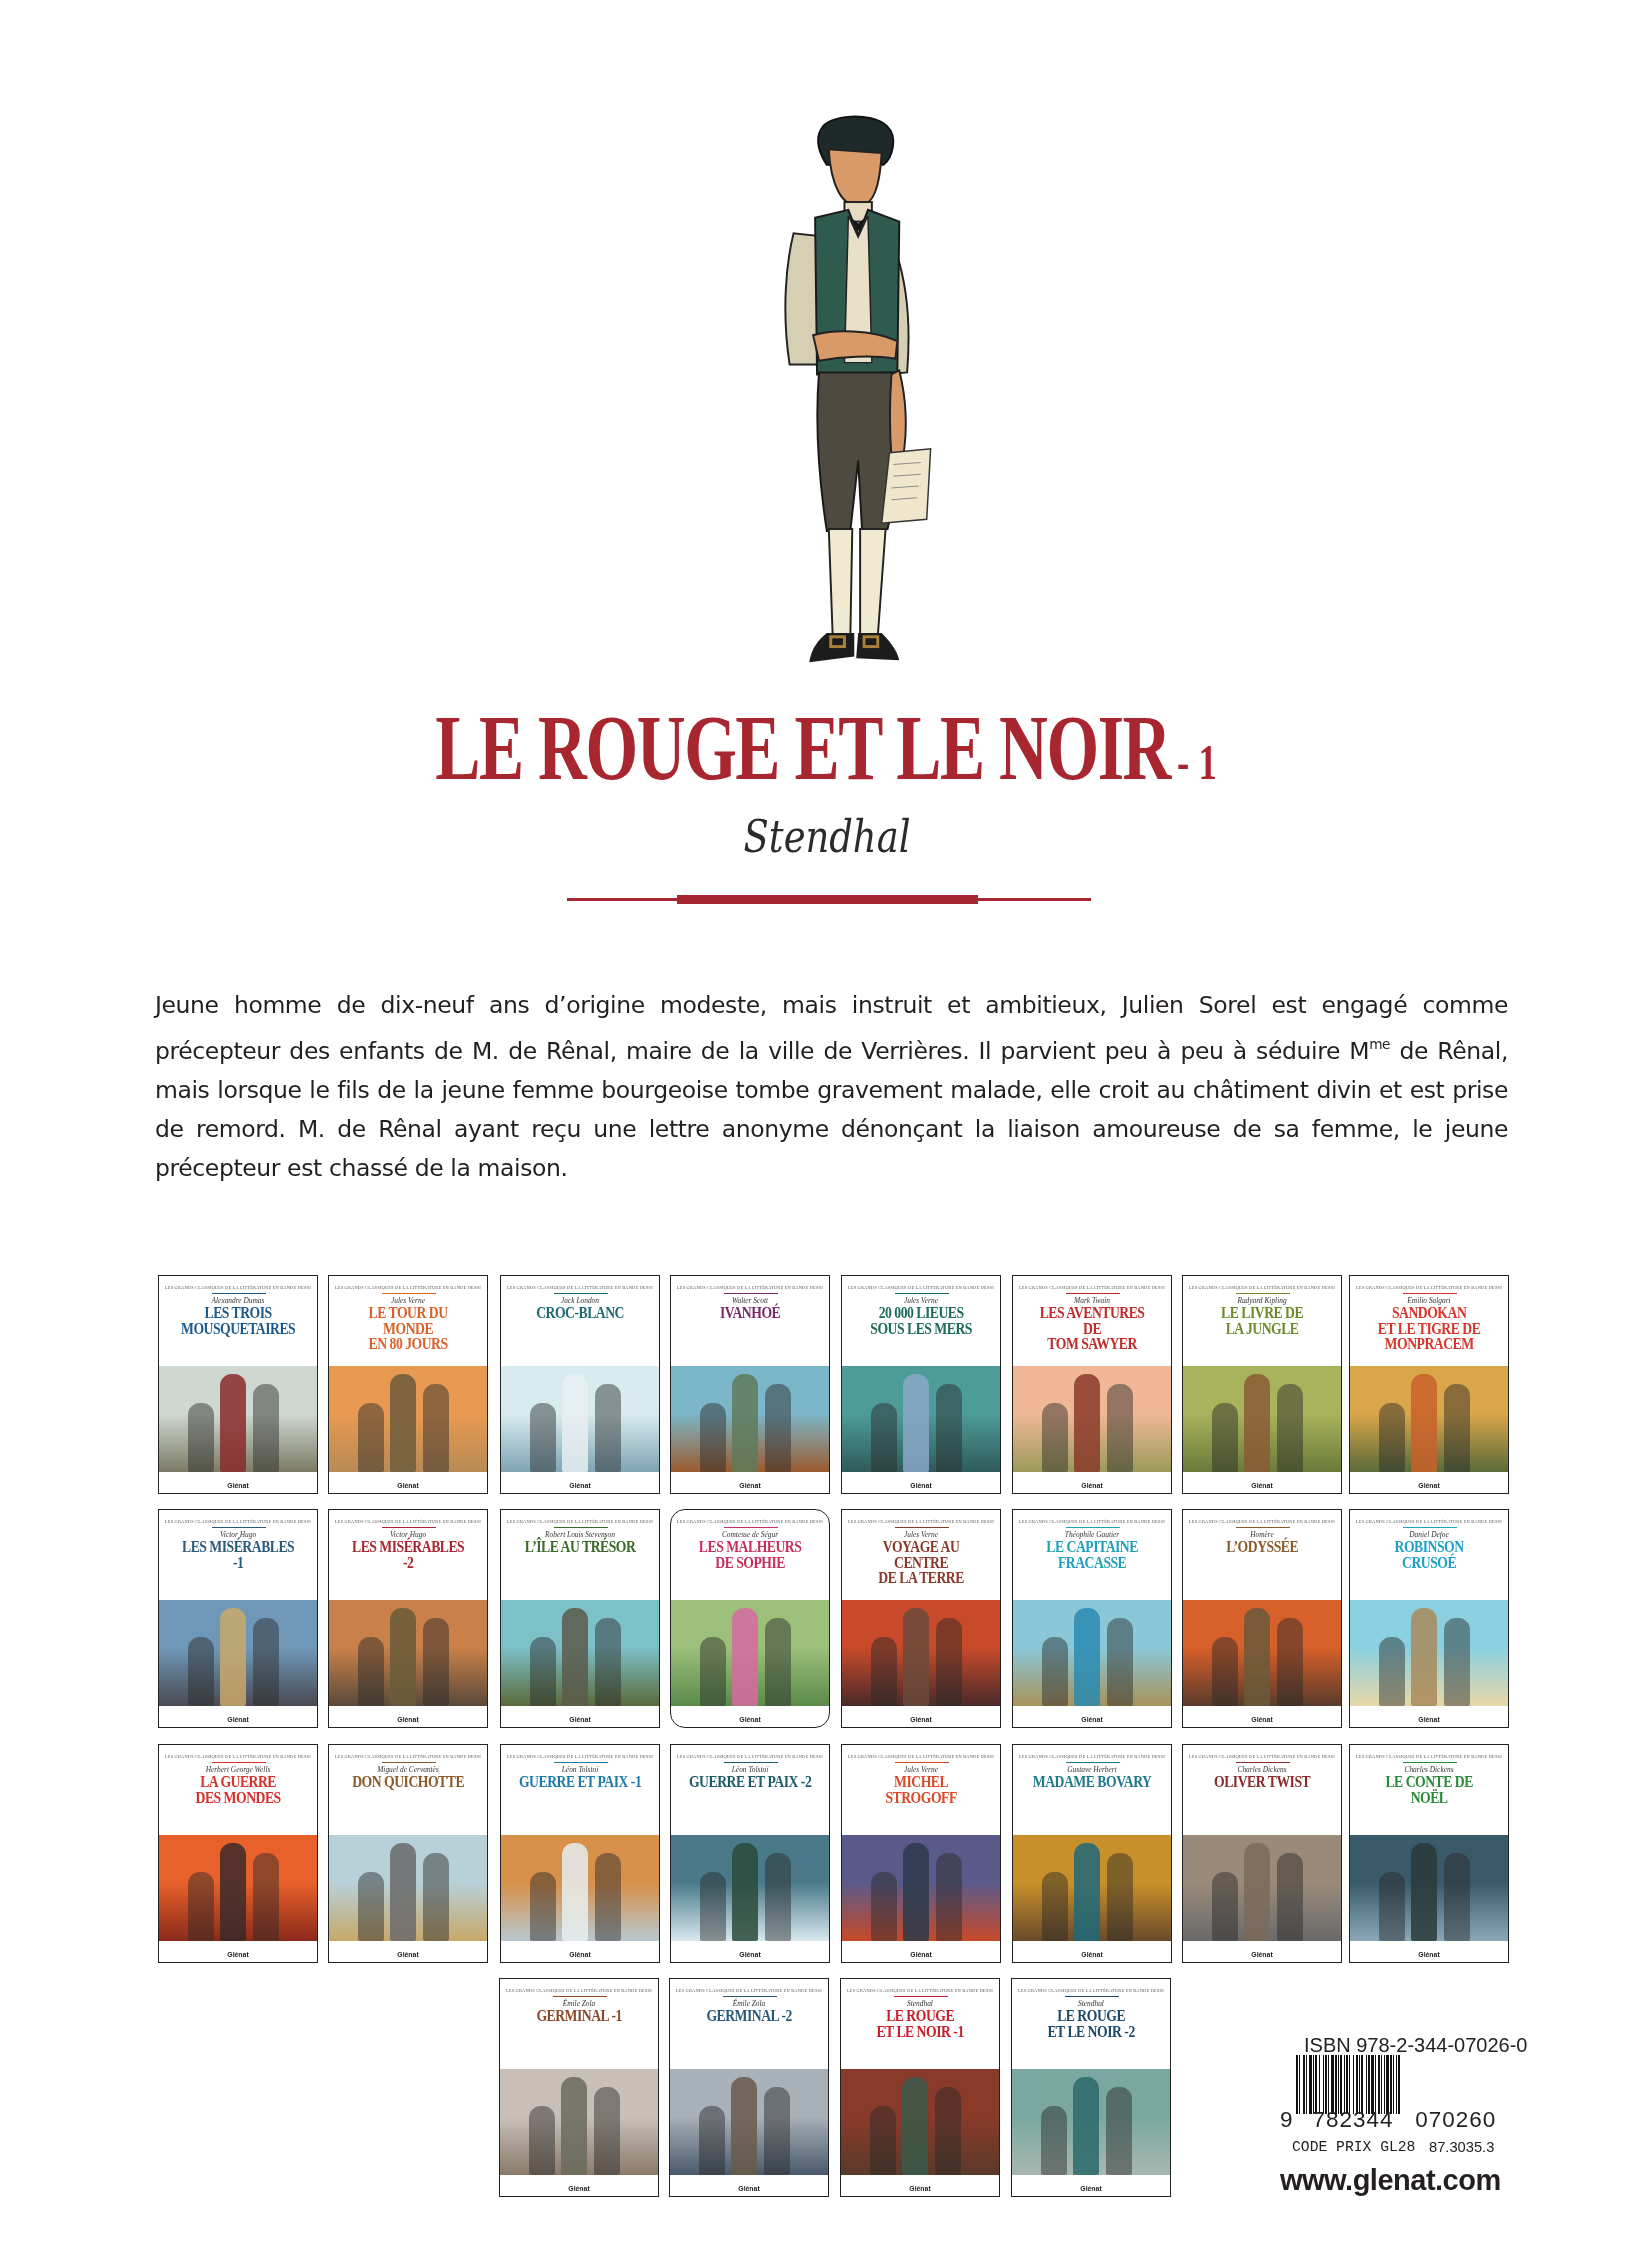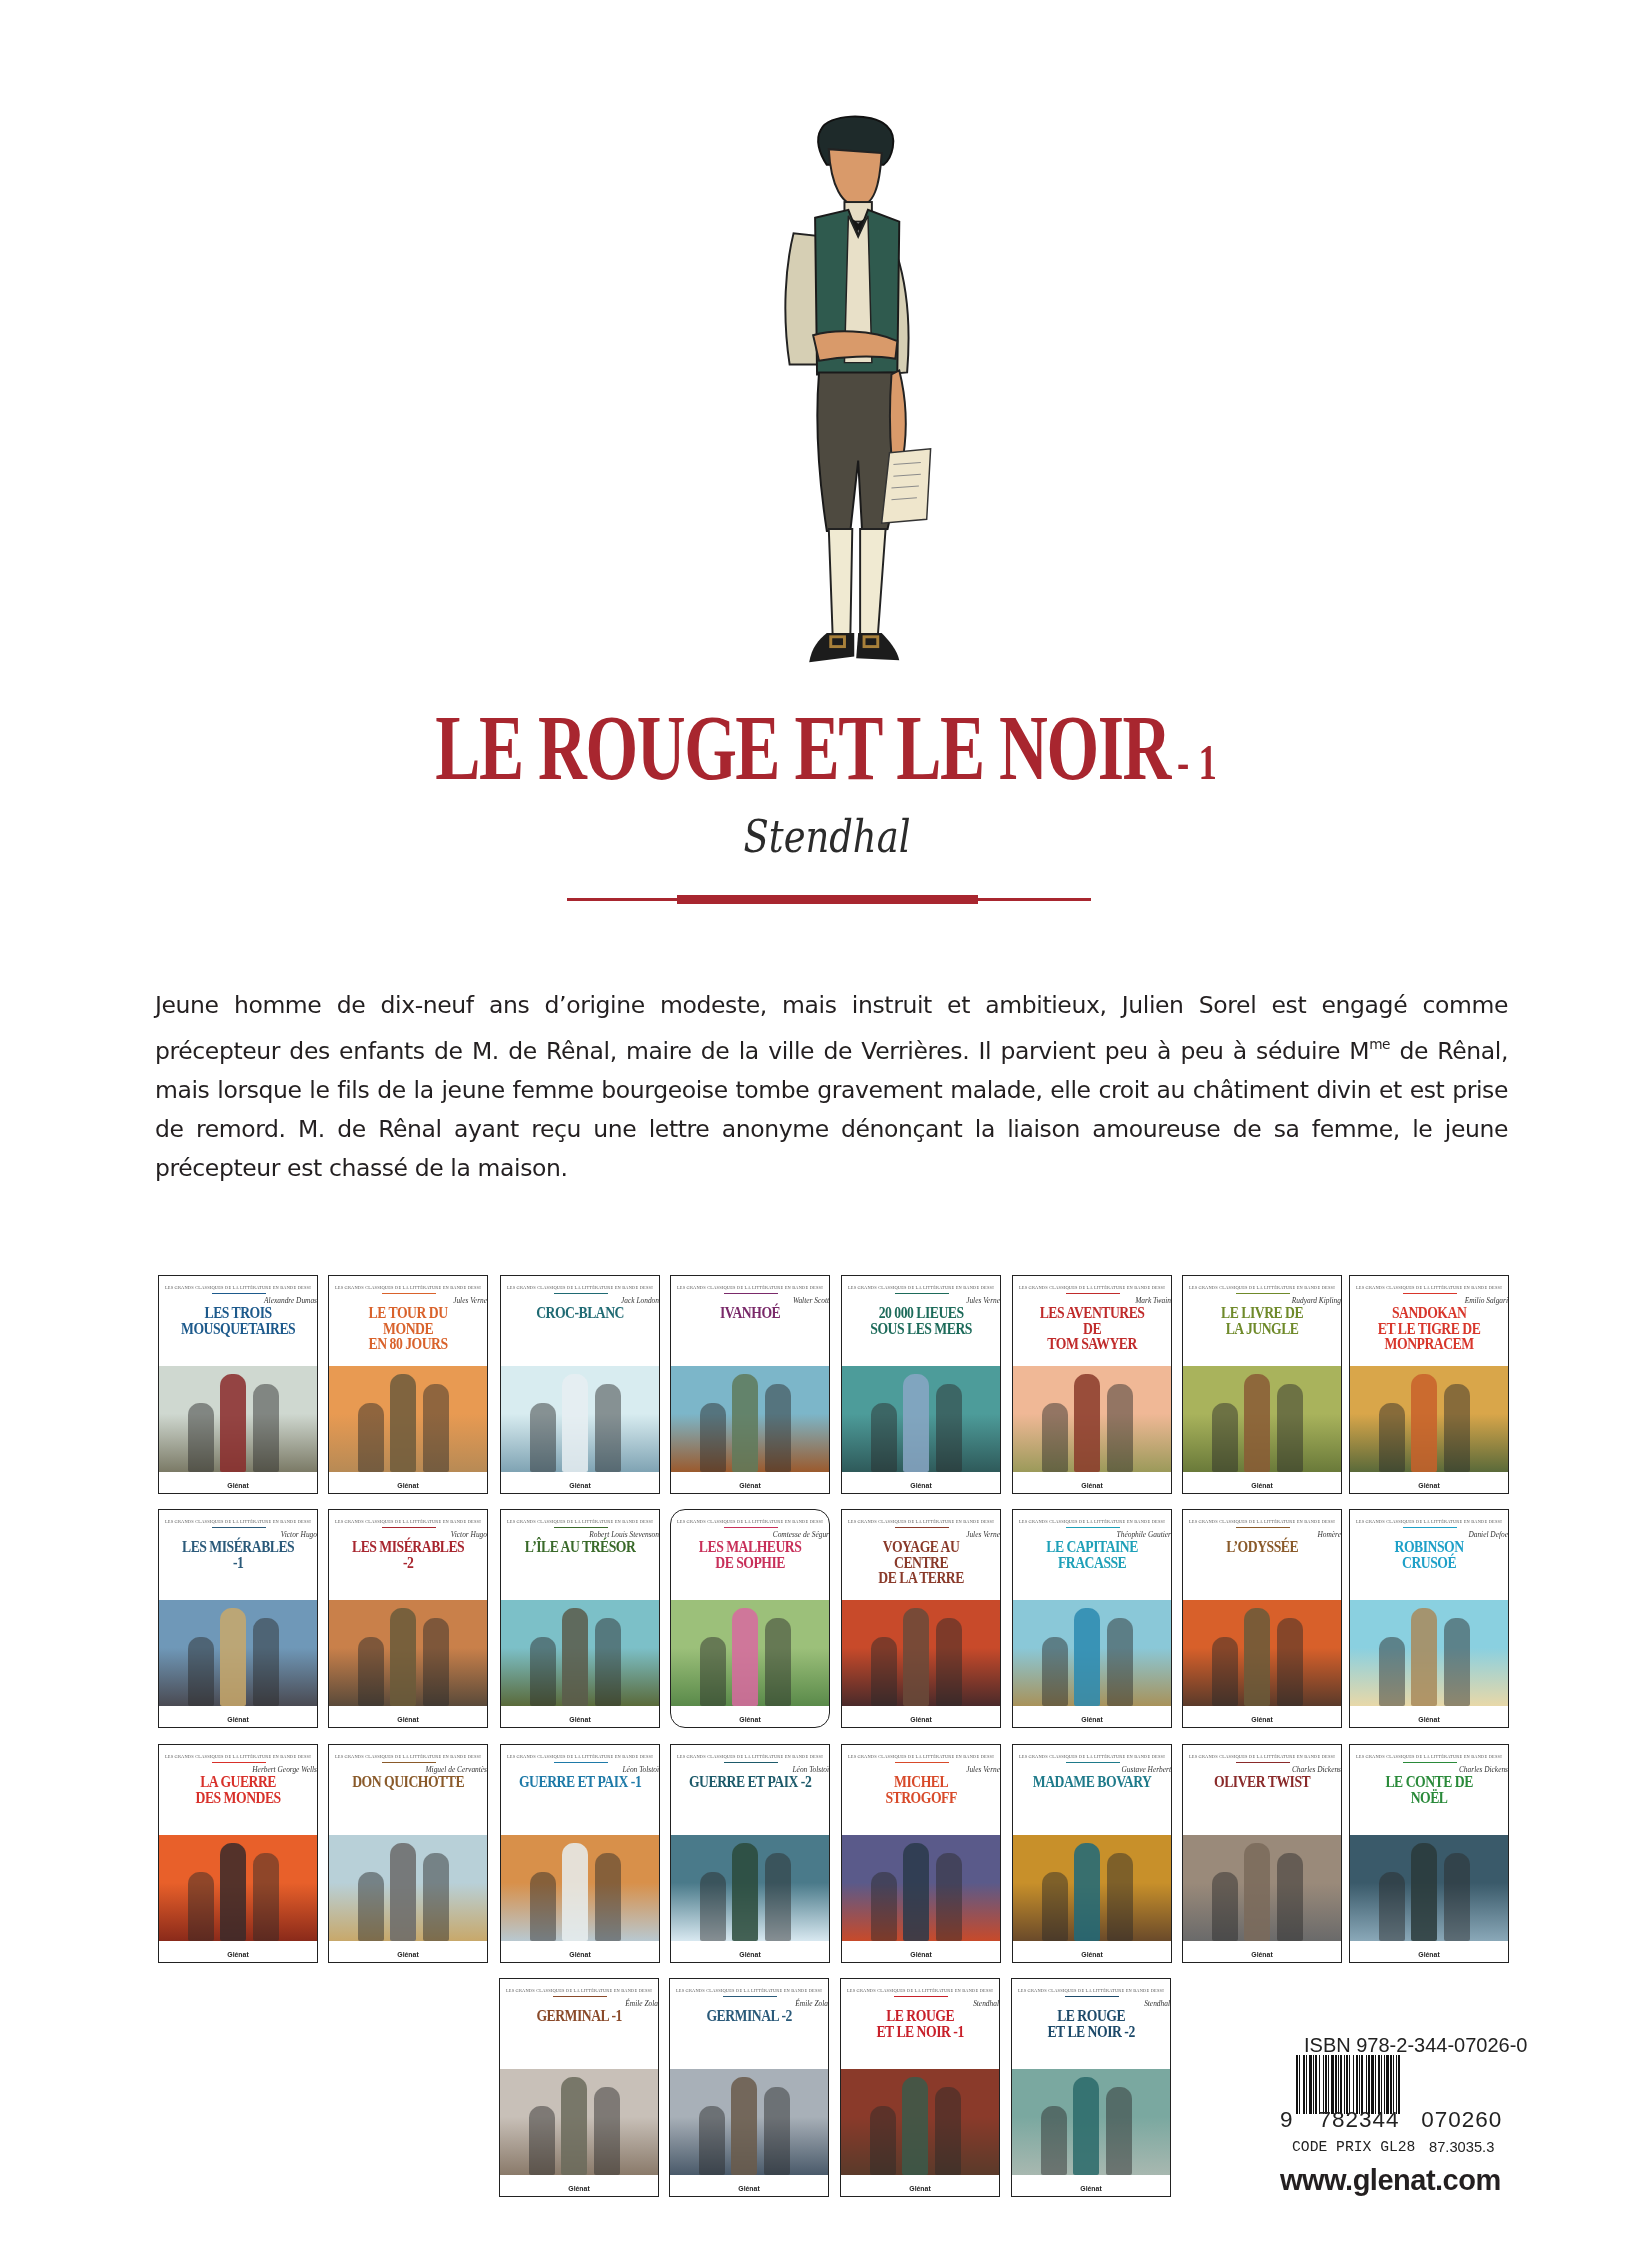--- a/index.html
+++ b/index.html
@@ -35,36 +35,36 @@
   .synopsis sup { font-size: 13.7px; vertical-align: 9.8px; }
 
   
   .cover {
     position: absolute; width: 160px; height: 219px; border: 1.5px solid #222; background: #fff;
     overflow: hidden;
   }
   .cover .series { position: absolute; top: 8.8px; left: 5.9px; right: 5.9px; text-align: center;
     font-family: "Liberation Serif", serif; font-size: 4.4px; color: #555; letter-spacing: 0.2px; white-space: nowrap; overflow: hidden; }
   .cover .accent { position: absolute; top: 16.7px; left: 53px; width: 54px; height: 1px; }
-  .cover .cauthor { position: absolute; top: 19.6px; left: 0; right: 0; text-align: right;
+  .cover .cauthor { position: absolute; top: 19.6px; left: 0; right: 0; text-align: center;
     font-family: "Liberation Serif", serif; font-style: italic; font-size: 7.4px; color: #333; }
   .cover .ctitle { position: absolute; top: 29px; left: 2.9px; right: 2.9px; text-align: center;
     font-family: "Liberation Serif", serif; font-weight: bold; font-size: 16.7px; line-height: 15.7px;
     letter-spacing: -0.6px; transform: scaleX(0.82); transform-origin: center top; white-space: pre-line; }
   .cover .art { position: absolute; left: 0; right: 0; top: 90px; height: 106px; }
   .cover .art .fig { position: absolute; bottom: 0; width: 25.5px; border-radius: 11.8px 11.8px 2px 2px; opacity: 0.85; }
   .cover .publisher { position: absolute; bottom: 3.9px; left: 0; right: 0; text-align: center;
     font-family: "Liberation Sans", sans-serif; font-weight: bold; font-size: 6.9px; color: #222; }
 
   
   .isbn { position: absolute; left: 1304px; top: 2034px; font-family: "Liberation Sans", sans-serif; font-size: 20px; color: #222; }
   .barcode { position: absolute; left: 1296px; top: 2055px; width: 191px; height: 59px; display: flex; align-items: stretch; gap: 0; }
   .barcode span { display: block; height: 100%; }
   .barcode-digits { position: absolute; left: 1280px; top: 2107px; font-family: "Liberation Sans", sans-serif; font-size: 22.5px; color: #222; letter-spacing: 1px; }
-  .barcode-digits .g1 { margin-left: 25px; }
+  .barcode-digits .g1 { margin-left: 19px; }
   .barcode-digits .g2 { margin-left: 21.6px; }
   .codeprix { position: absolute; left: 1292px; top: 2139px; font-family: Liberation Mono, monospace; font-size: 14.7px; color: #222; }
   .refcode { position: absolute; left: 1429px; top: 2139px; font-family: "Liberation Sans", sans-serif; font-size: 14.7px; color: #222; }
   .website { position: absolute; left: 1280px; top: 2164px; font-family: "Liberation Sans", sans-serif; font-weight: bold; font-size: 29px; color: #231f20; letter-spacing: -0.5px; }
 </style>
 </head>
 <body>
 
 <div class="figure">
   <svg viewBox="0 0 240 580">

